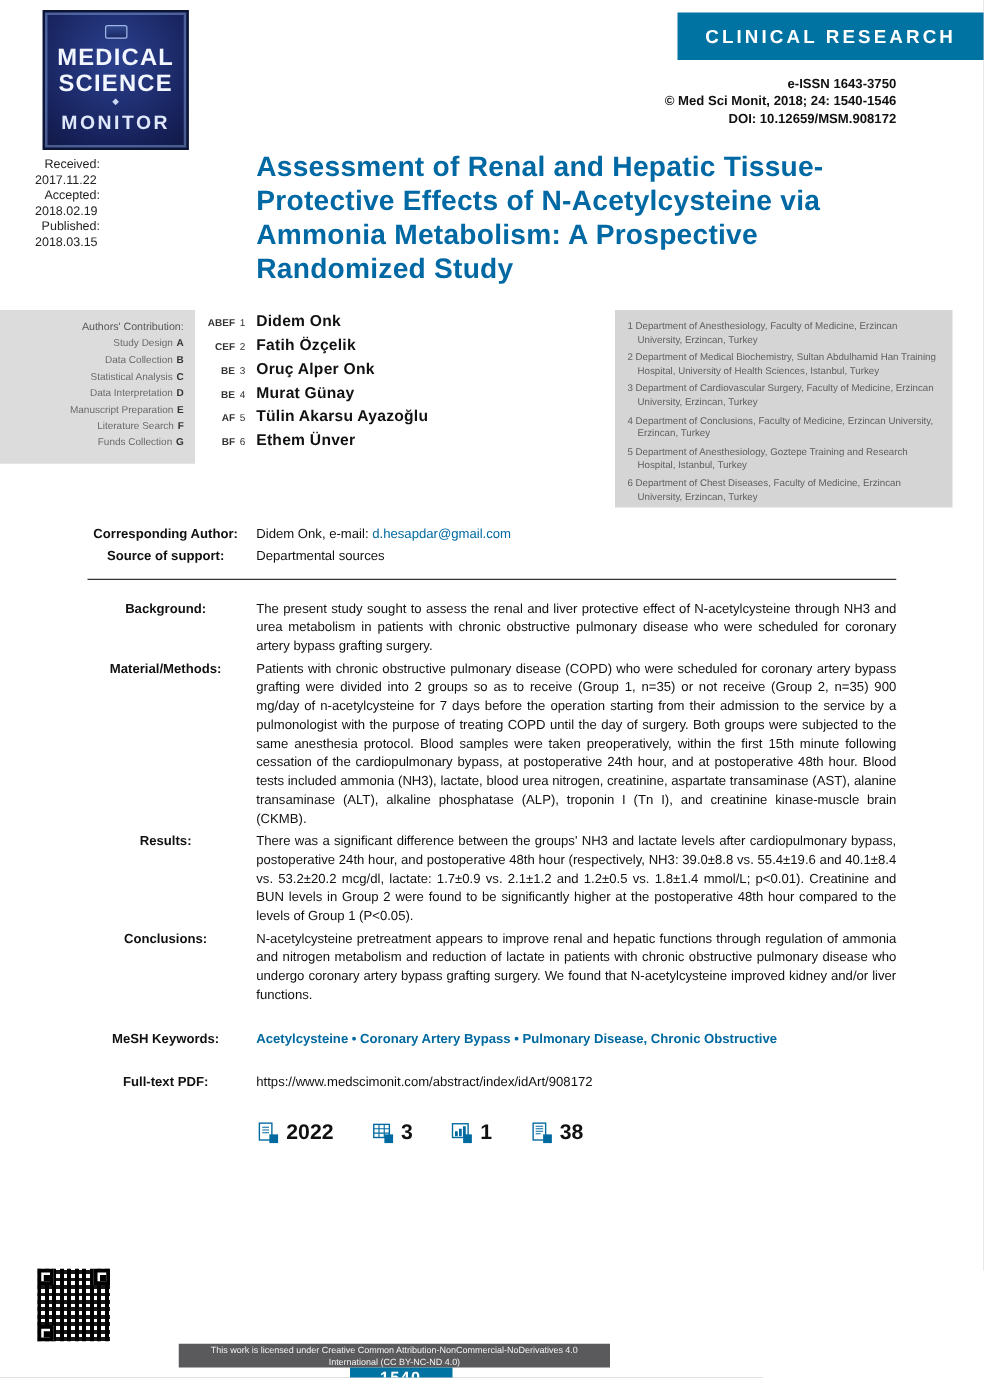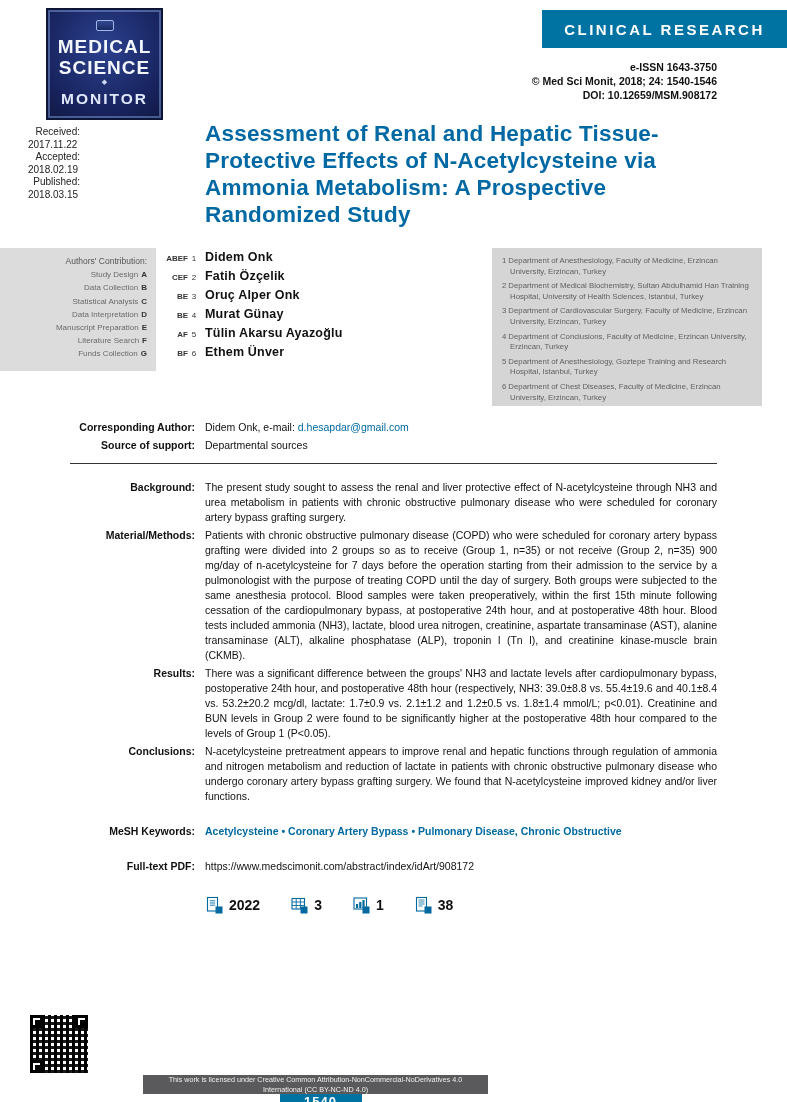--- a/index.html
+++ b/index.html
@@ -1,20 +1,20 @@
 <!DOCTYPE html>
 <html><head>
 <meta charset="utf-8">
 <style>
   * { margin:0; padding:0; box-sizing:border-box; }
   body { background:#888; font-family:"Liberation Sans", sans-serif; }
   .page{ position:relative; width:787px; height:1102px; margin:0 auto; background:#fff; overflow:hidden; color:#1a1a1a; }
 
   
-  .logo{ position:absolute; left:46px; top:8px; width:117px; height:112px;
+  .logo{ position:absolute; left:34px; top:8px; width:117px; height:112px;
     background: radial-gradient(circle at 50% 35%, #2c418f 0%, #17225c 70%, #101841 100%);
     box-shadow: inset 0 0 0 2px #0d1536, inset 0 0 0 4px rgba(140,170,230,.45);
     display:flex; flex-direction:column; align-items:center; justify-content:center; }
   .logo-crest{ width:18px; height:11px; border:1px solid #9fb6e8; border-radius:2px; margin-bottom:5px;
     background:linear-gradient(#31498f,#1b2a66); }
   .logo-word{ color:#f2f6ff; font-weight:bold; font-size:19px; letter-spacing:1px; line-height:21px; }
   .logo-diamond{ color:#cdd9f4; font-size:7px; line-height:8px; }
   .logo-word.monitor{ font-size:15.5px; letter-spacing:2px; color:#dfe8fb; margin-top:2px; }
 
   .banner{ position:absolute; right:0; top:10px; width:245px; height:38px; background:#0073a2;
@@ -44,32 +44,32 @@
   .a-name{ font-weight:bold; font-size:12.5px; color:#111; margin-left:5px; letter-spacing:.2px; }
 
   .affil-box{ position:absolute; left:448px; top:248px; width:270px; height:158px; background:#d5d5d5;
     padding:8px 10px; font-size:7.8px; color:#5f5f5f; line-height:10.6px;margin-left:44px; }
   .affil-item{ padding-left:8px; text-indent:-8px; margin-bottom:4px; }
   .affil-num{ margin-right:2px; }
 
   
   .content{ position:absolute; left:70px; top:420px; width:647px; }
   .row{ display:flex; margin-bottom:3px; }
-  .row-label{ flex:0 0 125px; text-align:right; font-weight:bold; font-size:10.5px; color:#111; line-height:15px; }
+  .row-label{ flex:0 0 125px; text-align:center; font-weight:bold; font-size:10.5px; color:#111; line-height:15px; }
   .row-body{ flex:1; margin-left:10px; font-size:10.5px; line-height:15px; color:#111; }
   .just{ text-align:justify; }
   .mesh-val{ font-weight:bold; color:#0069a0; }
   .divider{ border:none; border-top:1.2px solid #333; margin:10px 0 16px 0; }
   .gap-lg{ margin-top:20px; }
   .corr-email{ color:#0069a0; }
 
   .metrics{ display:flex; margin-left:135px; margin-top:22px; align-items:center; }
   .metric{ display:flex; align-items:center; margin-right:30px; }
   .metric svg{ display:block; }
-  .metric-count{ font-weight:bold; font-size:14px; color:#111; margin-left:6px; }
+  .metric-count{ font-weight:bold; font-size:17px; color:#111; margin-left:6px; }
 
   
   .qr{ position:absolute; left:30px; bottom:29px; width:58px; height:58px; background:
       repeating-linear-gradient(0deg, rgba(0,0,0,.9) 0 3px, transparent 3px 6px),
       repeating-linear-gradient(90deg, #000 0 3px, #fff 3px 6px); }
   .qr-finder{ position:absolute; width:13px; height:13px; border:3px solid #000; background:#fff; }
   .qr-finder::after{ content:""; position:absolute; left:2px; top:2px; width:5px; height:5px; background:#000; display:block;}
   .qr-f1{ left:0; top:0; } .qr-f2{ right:0; top:0; } .qr-f3{ left:0; bottom:0; }
 
   .footer{ position:absolute; left:0; bottom:0; width:631px; height:27px; display:flex; align-items:center;flex-direction:column; }

